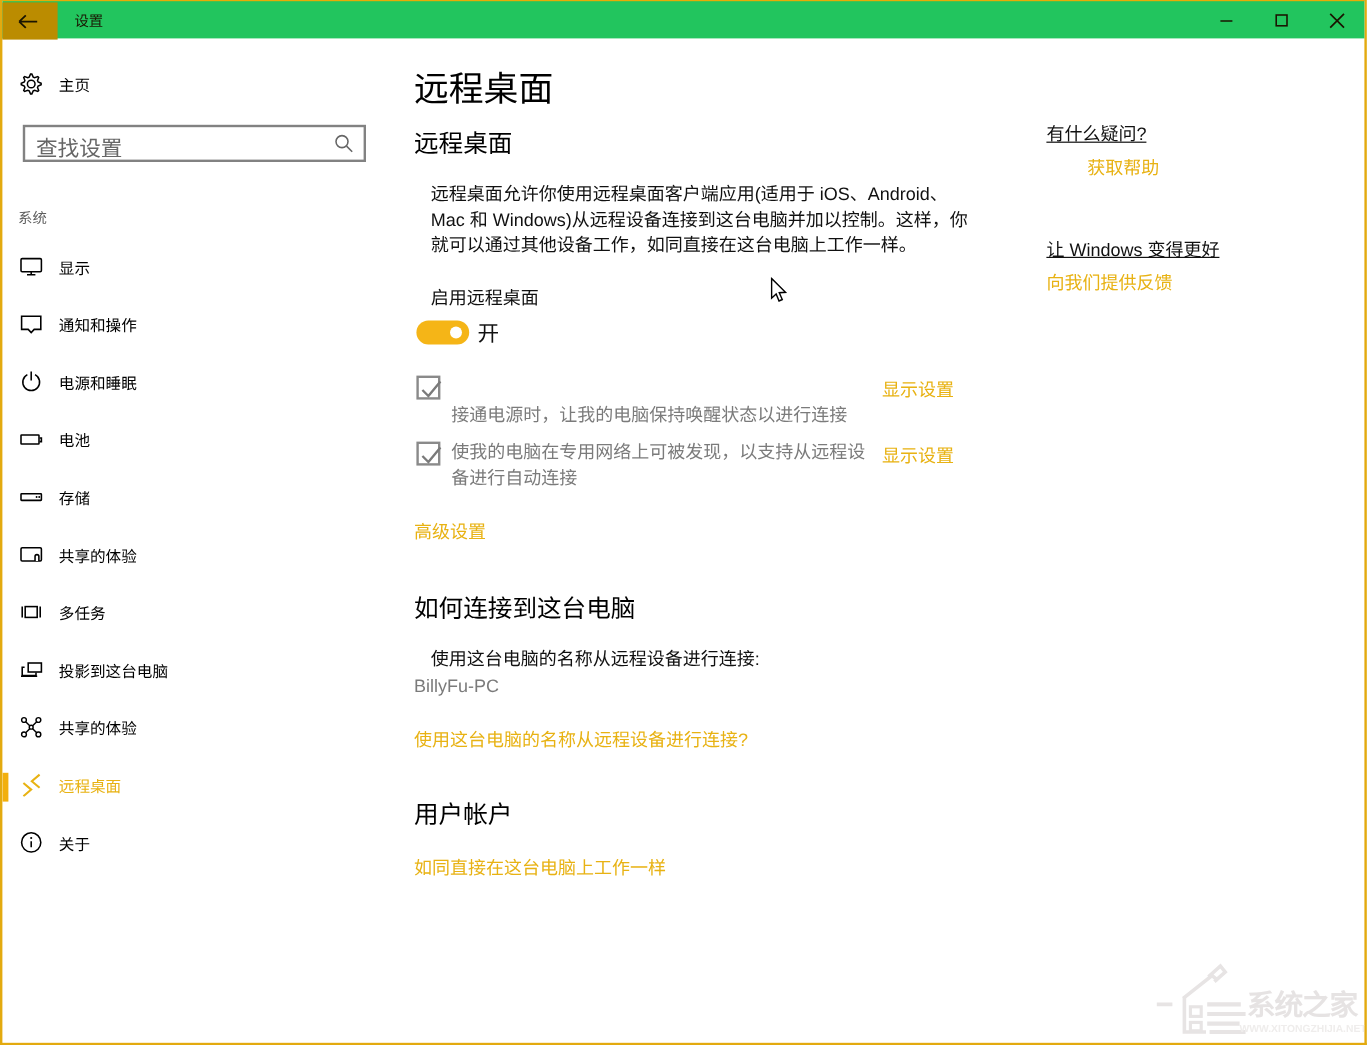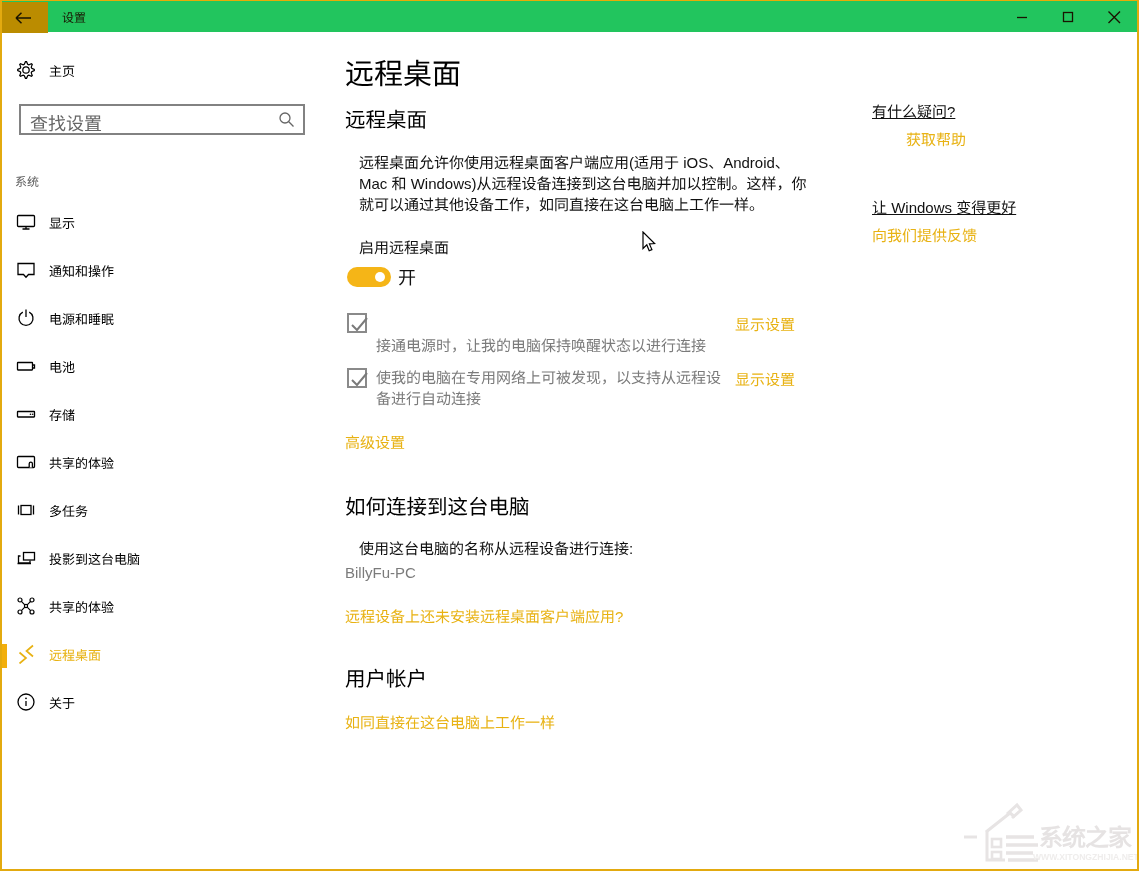--- a/index.html
+++ b/index.html
@@ -237,21 +237,21 @@
     </svg>
   </div>
   <div class="gray15" style="left:374px; top:367px; line-height:21px; width:345px;">使我的电脑在专用网络上可被发现，以支持从远程设备进行自动连接</div>
   <div class="link" style="left:733px; top:368px;">显示设置</div>
 
   <div class="link" style="left:343px; top:431px;">高级设置</div>
 
   <div class="h2" style="top:490px;">如何连接到这台电脑</div>
   <div class="body15" style="top:537px;">使用这台电脑的名称从远程设备进行连接:</div>
   <div class="gray15" style="left:343px; top:564px;">BillyFu-PC</div>
-  <div class="link" style="left:343px; top:605px;">远程设备上还未安装远程桌面客户端应用?</div>
+  <div class="link" style="left:343px; top:605px;">使用这台电脑的名称从远程设备进行连接?</div>
 
   <div class="h2" style="top:662px;">用户帐户</div>
   <div class="link" style="left:343px; top:711px;">如同直接在这台电脑上工作一样</div>
 
   <div class="r15" style="left:870px; top:100px;">有什么疑问?</div>
   <div class="link2" style="left:870px; top:128px;margin-left:34px;">获取帮助</div>
   <div class="r15" style="left:870px; top:196px;">让 Windows 变得更好</div>
   <div class="link2" style="left:870px; top:224px;">向我们提供反馈</div>
 
   <svg id="wm" width="176" height="66" viewBox="0 0 176 66">

